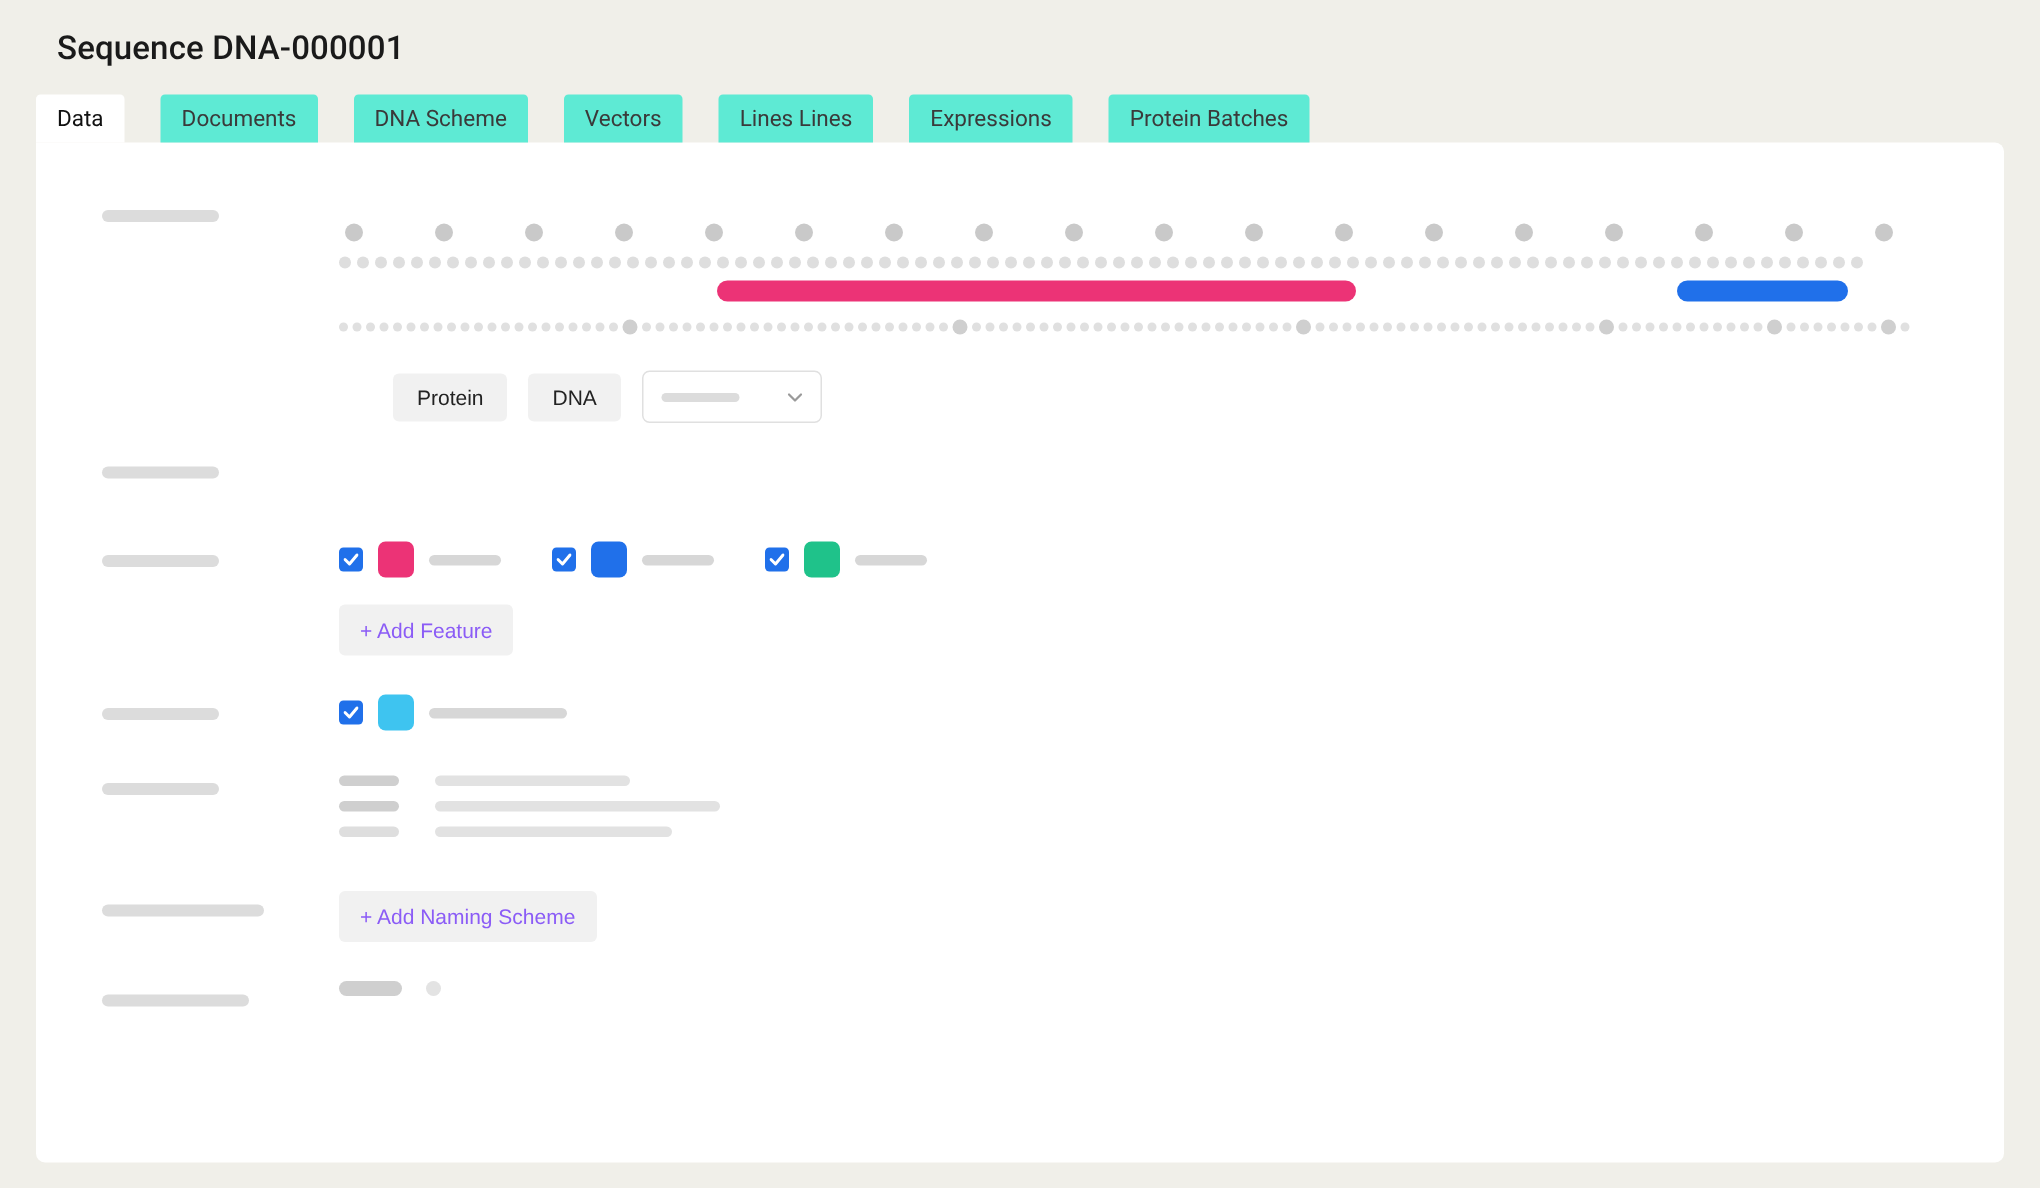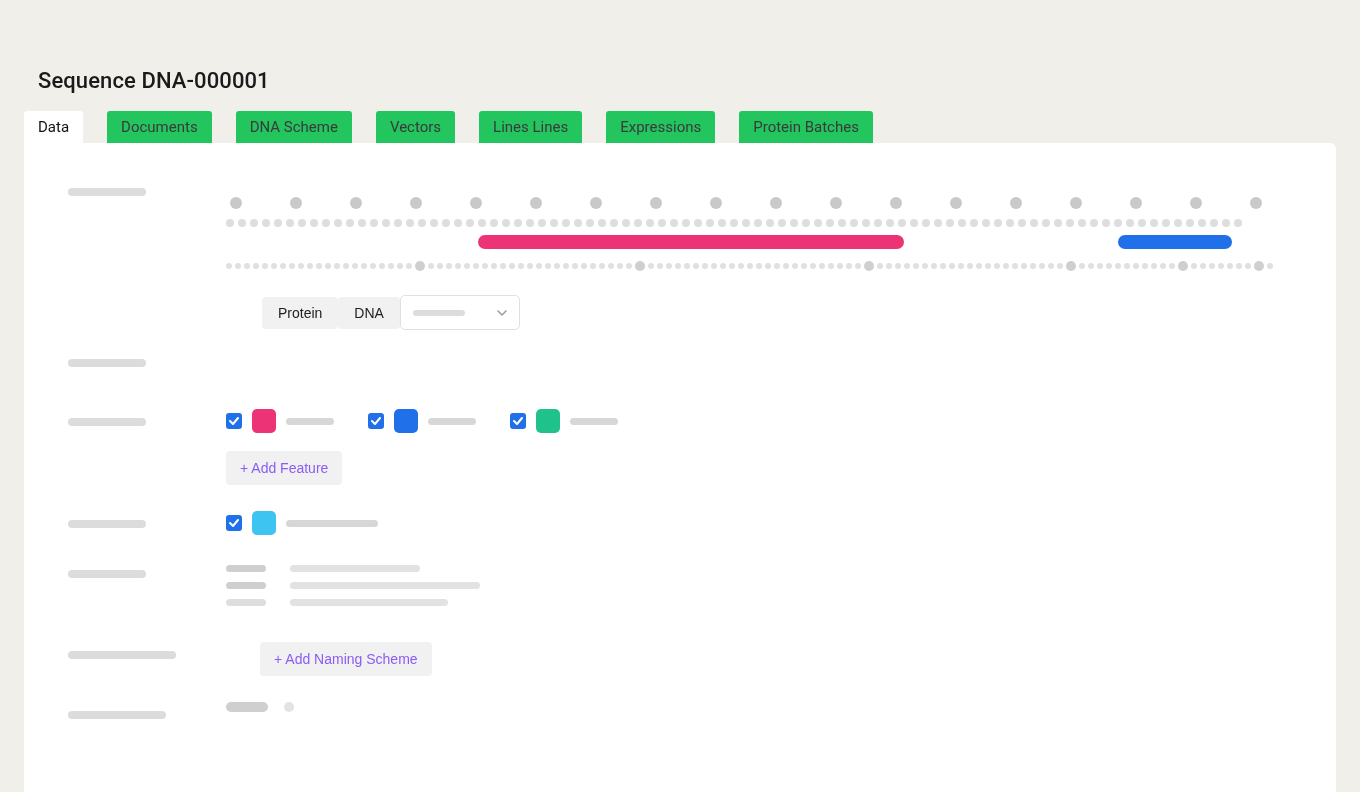--- a/index.html
+++ b/index.html
@@ -13,28 +13,27 @@
   }
   .page {
     padding: 20px 24px 24px 24px;
   }
   .page-title {
     font-size: 22px;
     font-weight: 500;
     margin-left: 14px;
     margin-bottom: 18px;
     letter-spacing: 0.1px;
-    margin-top: 48px;
   }
   .tabs {
     display: flex;
     gap: 24px;
   }
   .tab {
-    background: #22c55e;
+    background: #5eead4;
     padding: 7px 14px;
     font-size: 15px;
     color: #3a3a3a;
     border-radius: 3px 3px 0 0;
     cursor: pointer;
     user-select: none;
   }
   .tab.active {
     background: #ffffff;
     color: #111;
@@ -112,20 +111,21 @@
   }
   .tiny-dot {
     width: 6px; height: 6px; border-radius: 50%; background: #e0e0e0; flex-shrink: 0;
   }
   .tiny-dot.big {
     width: 10px; height: 10px; background: #cfcfcf;
   }
 
   .pill-buttons {
     display: flex;
+    gap: 14px;
     align-items: center;
     padding-left: 36px;
   }
   .pill {
     background: #f1f1f1;
     border: none;
     padding: 8px 16px;
     border-radius: 4px;
     font-size: 14px;
     color: #222;
@@ -552,21 +552,21 @@
           <span class="dl-left"></span>
           <span class="dl-right" style="width:190px;"></span>
         </div>
         <div class="detail-line">
           <span class="dl-left" style="background:#dedede;"></span>
           <span class="dl-right" style="width:158px;"></span>
         </div>
       </div>
     </div>
 
-    <div class="row" style="margin-top:14px;gap:34px;">
+    <div class="row" style="margin-top:14px;">
       <div class="label-col">
         <span class="skeleton sk-label" style="width:108px;"></span>
       </div>
       <div class="content-col">
         <button class="btn-light">+ Add Naming Scheme</button>
       </div>
     </div>
 
     <div class="row" style="margin-top:10px;">
       <div class="label-col">

